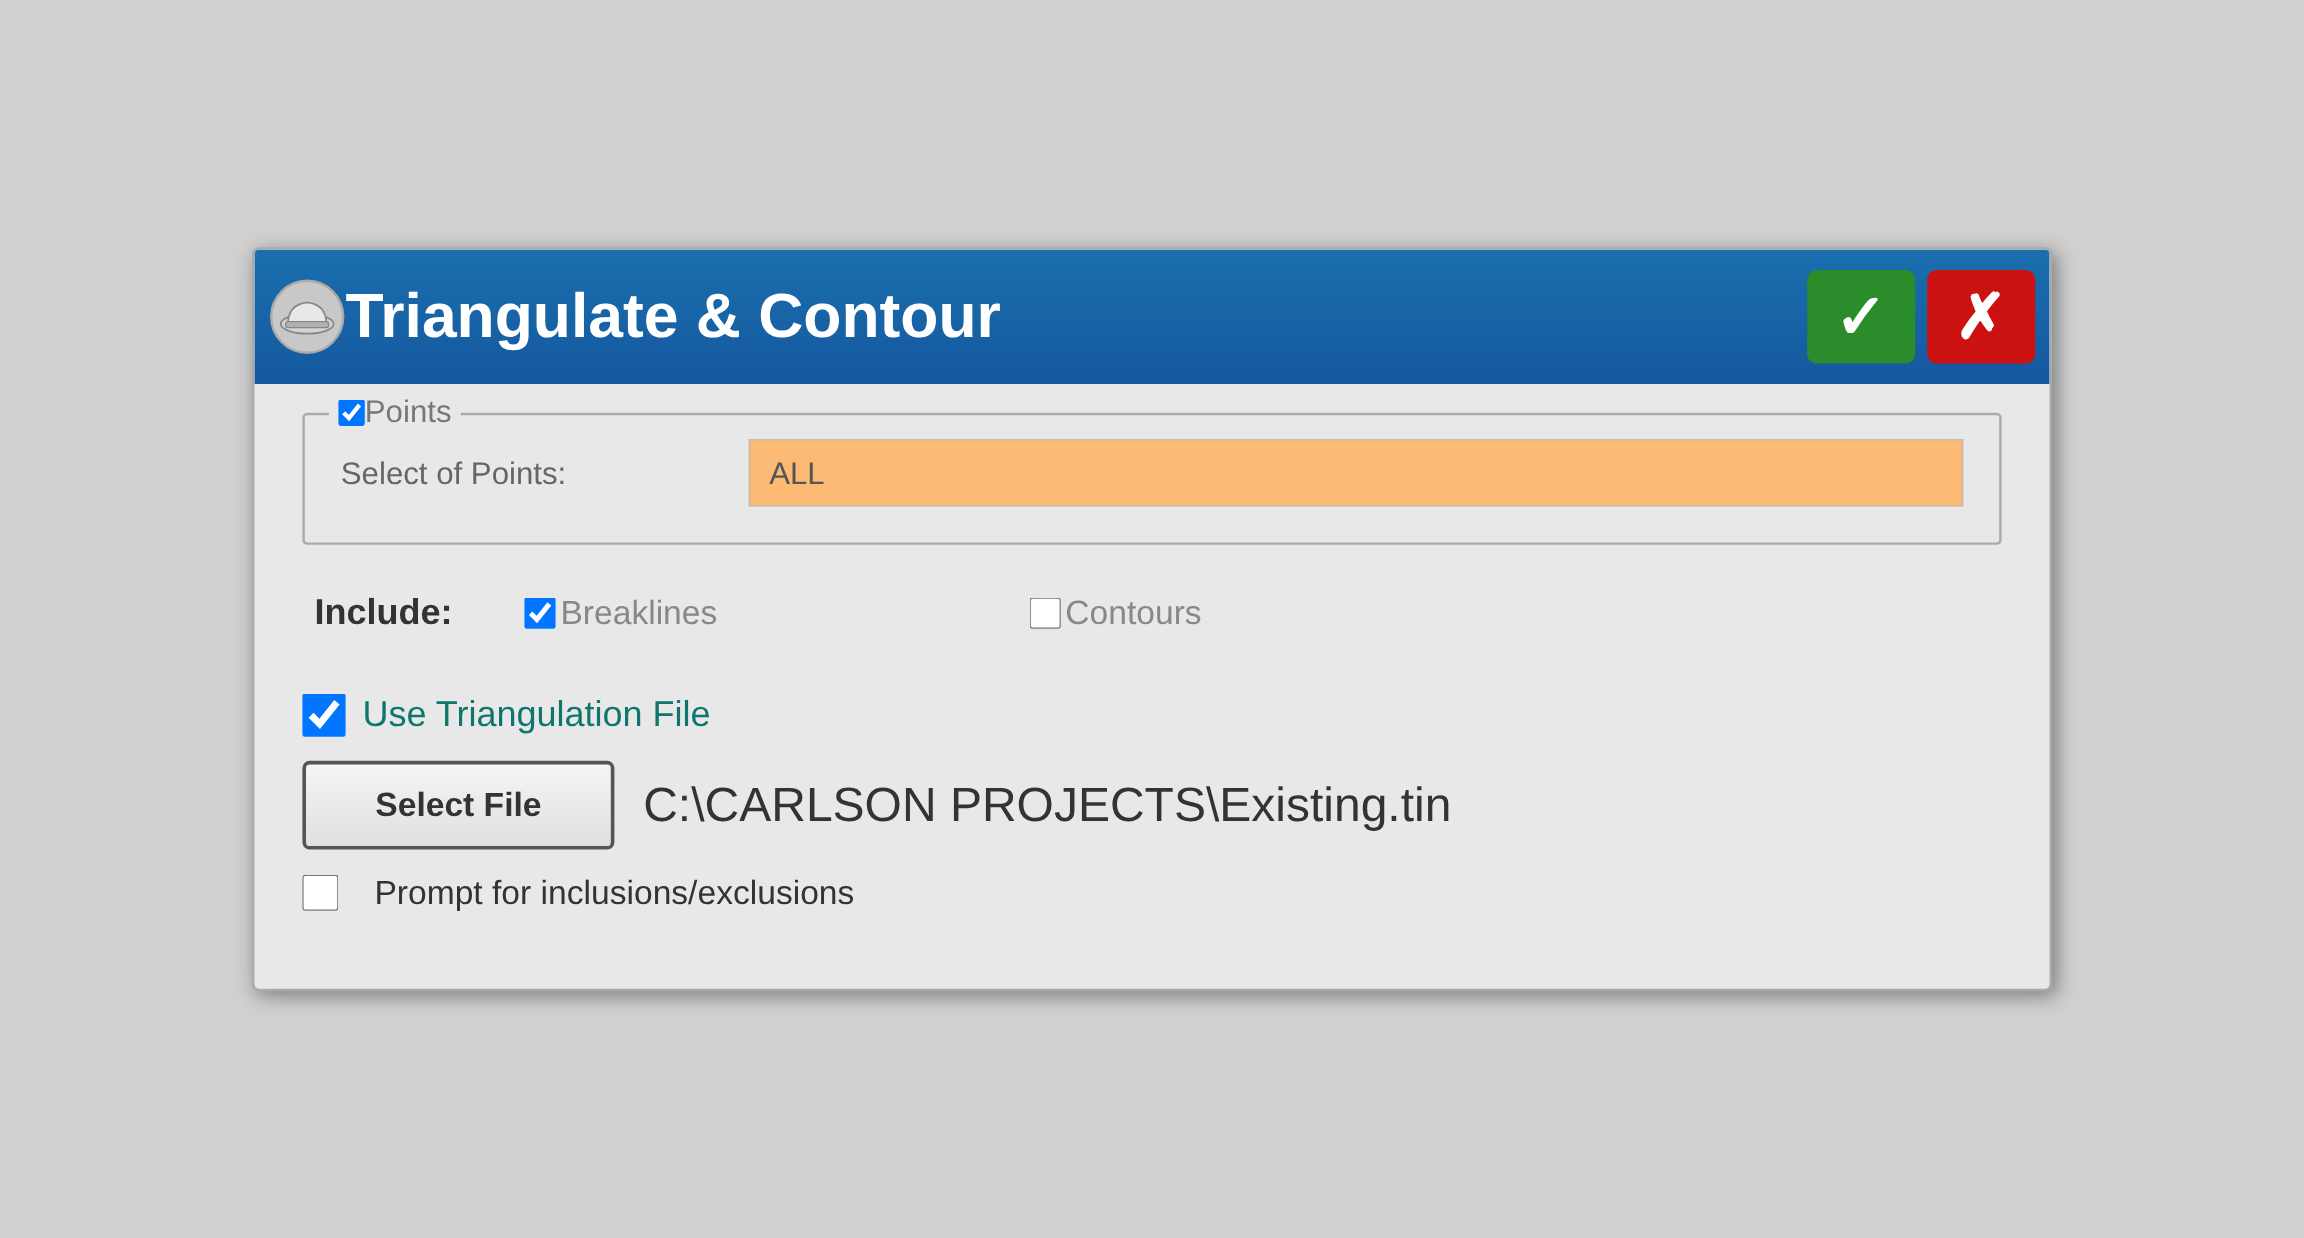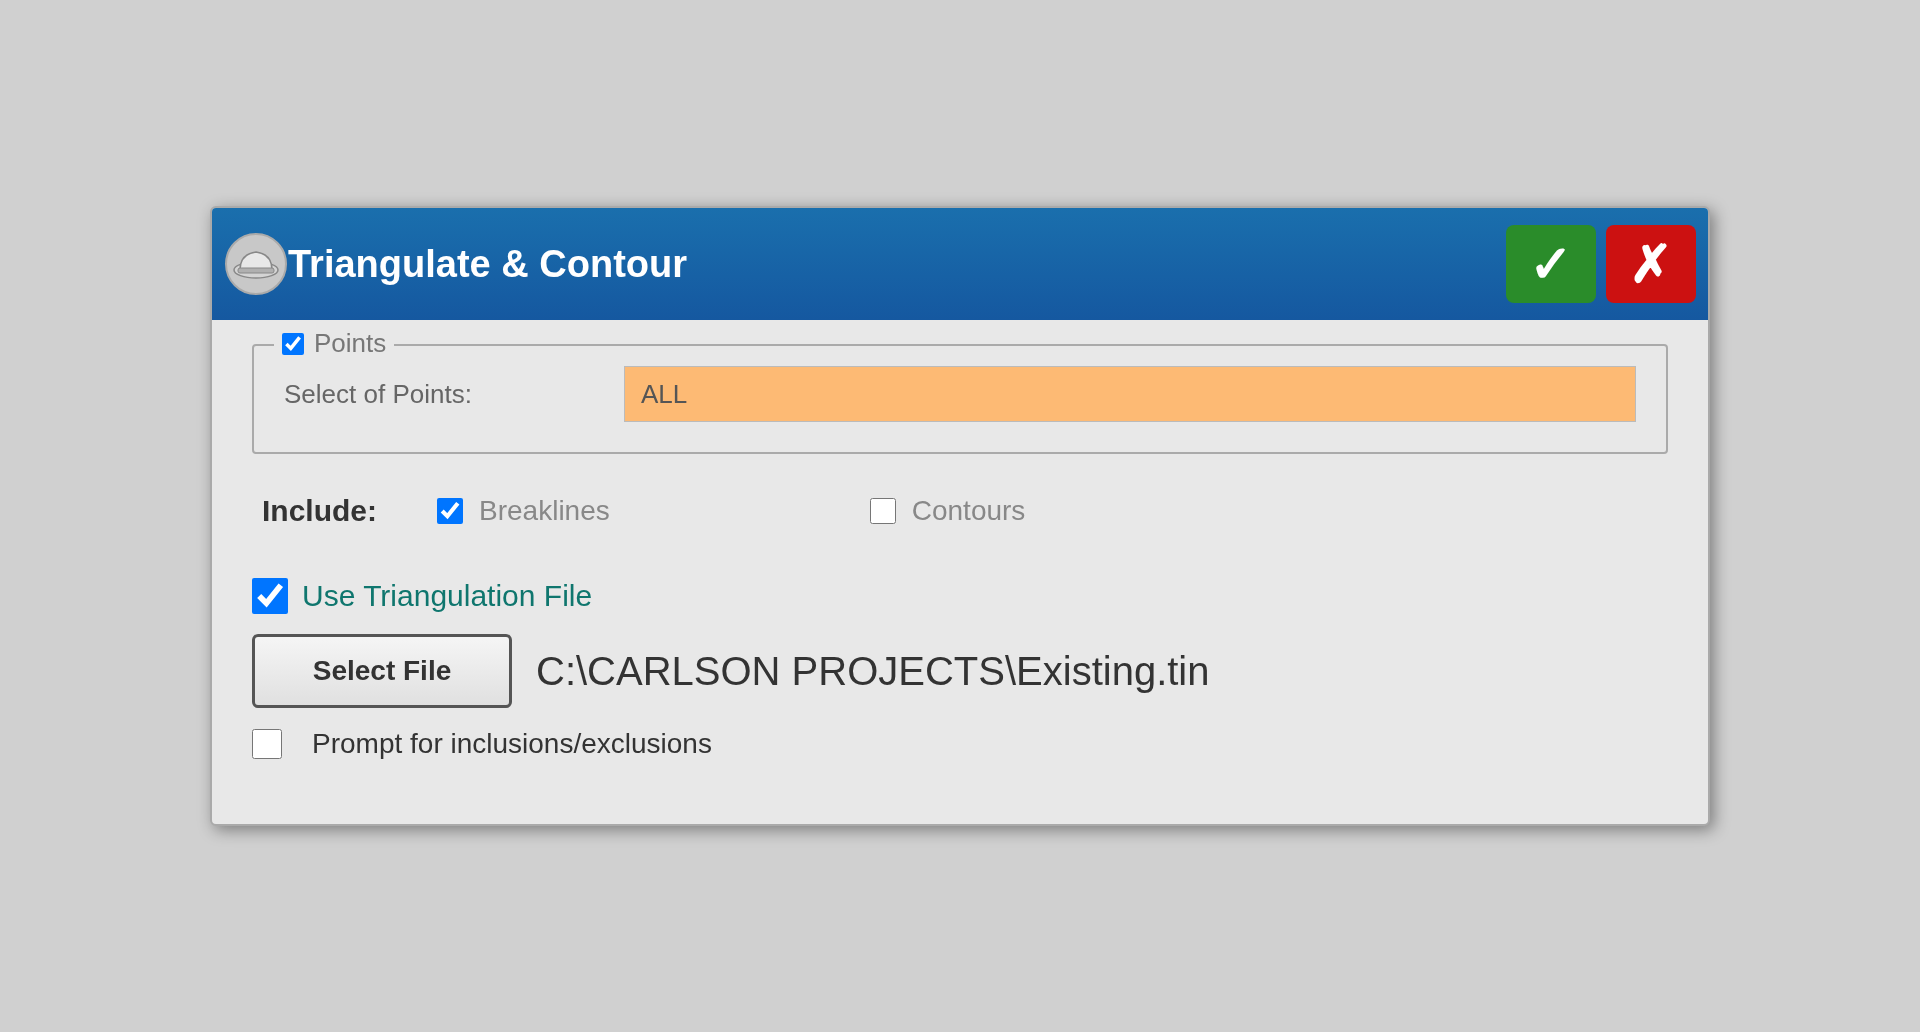--- a/index.html
+++ b/index.html
@@ -32,21 +32,21 @@
       background: linear-gradient(to bottom, #1a6fad, #1558a0);
       display: flex;
       align-items: center;
       padding: 0 12px;
       height: 112px;
       position: relative;
     }
 
     .title-text {
       color: white;
-      font-size: 38px;
+      font-size: 52px;
       font-weight: bold;
       flex: 1;
     }
 
     .title-btn {
       width: 90px;
       height: 78px;
       border-radius: 8px;
       border: none;
       cursor: pointer;
@@ -92,21 +92,20 @@
     }
 
     .group-box-legend {
       position: absolute;
       top: -18px;
       left: 20px;
       background: #e8e8e8;
       padding: 0 8px;
       display: flex;
       align-items: center;
-      gap: 10px;
     }
 
     .group-box-legend input[type="checkbox"] {
       width: 22px;
       height: 22px;
       cursor: pointer;
     }
 
     .group-box-legend-label {
       font-size: 26px;
@@ -207,21 +206,21 @@
 
     .include-label {
       font-size: 30px;
       font-weight: bold;
       color: #333;
     }
 
     .checkbox-group {
       display: flex;
       align-items: center;
-      gap: 16px;
+      gap: 4px;
     }
 
     .checkbox-group input[type="checkbox"] {
       width: 26px;
       height: 26px;
       cursor: pointer;
     }
 
     .checkbox-label {
       font-size: 28px;

